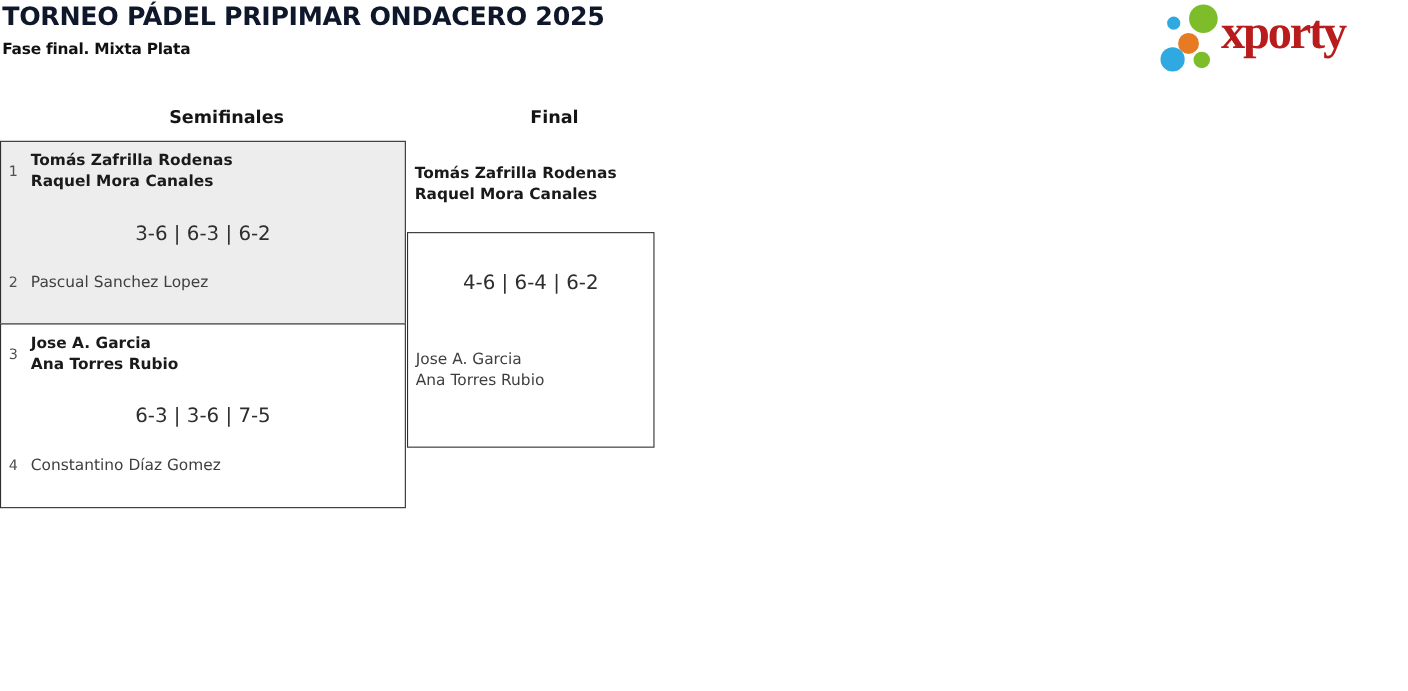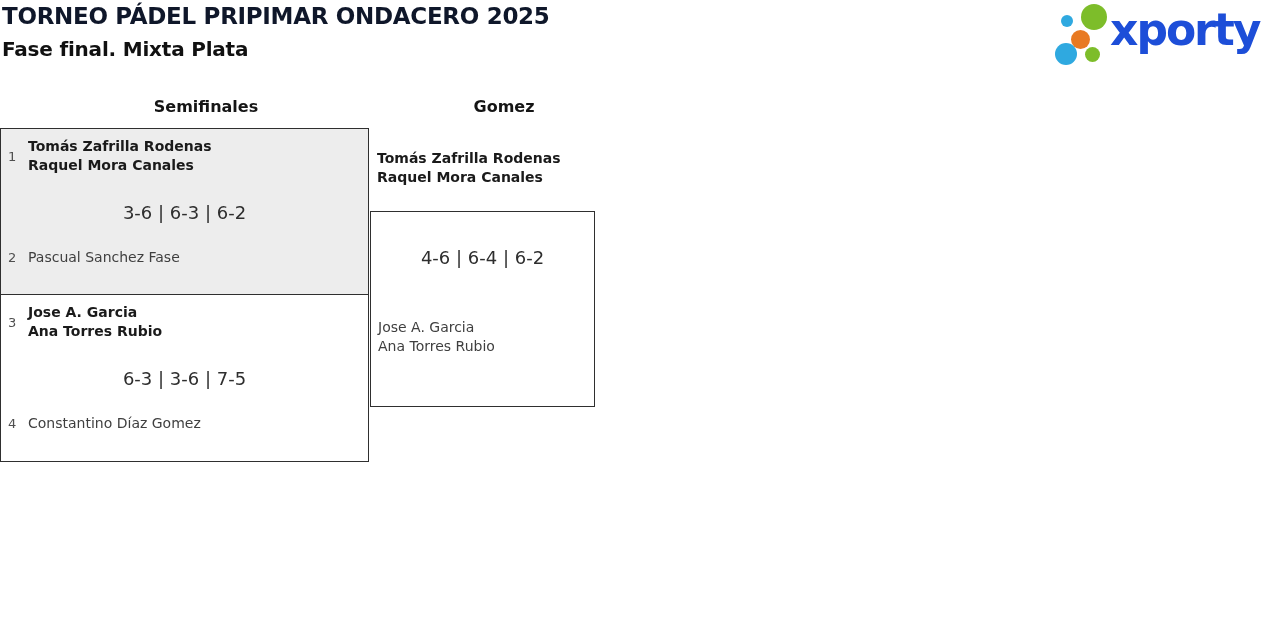--- a/index.html
+++ b/index.html
@@ -9,33 +9,33 @@
     font-family:"DejaVu Sans","Liberation Sans",sans-serif;
     -webkit-font-smoothing:antialiased;
   }
   
   .title{
     position:absolute;left:2px;top:3px;
     font-size:23px;font-weight:700;color:#0f172a;letter-spacing:-0.3px;
   }
   .subtitle{
     position:absolute;left:2px;top:37px;
-    font-size:20px;font-weight:700;color:#111111;letter-spacing:-0.2px;
+    font-size:14px;font-weight:700;color:#111111;letter-spacing:-0.2px;
   }
   
   .logo{position:absolute;left:1050px;top:0;width:230px;height:70px;cursor:pointer;}
   .dot{position:absolute;border-radius:50%;}
   .dot.blue-sm  {left:11px;top:15px;width:12px;height:12px;background:#2fa9e0;}
   .dot.green-lg {left:31px;top:4px; width:26px;height:26px;background:#7dbd2a;}
   .dot.orange   {left:21px;top:30px;width:19px;height:19px;background:#e87a22;}
   .dot.blue-lg  {left:5px; top:43px;width:22px;height:22px;background:#2fa9e0;}
   .dot.green-sm {left:35px;top:47px;width:15px;height:15px;background:#7dbd2a;}
   .logo-text{
     position:absolute;left:60px;top:4px;
-    font-size:44px;font-weight:800;color:#1d4ed8;letter-spacing:-2px;
+    font-size:44px;font-weight:800;color:#b91c1c;letter-spacing:-2px;font-family:Liberation Serif, serif;
   }
   
   .round-header{
     position:absolute;top:97px;text-align:center;
     font-size:16px;font-weight:700;color:#151515;padding-left:21px;
   }
   .round-header.semis{left:0;width:370px;}
   .round-header.final{left:370px;width:226px;}
   
   .match{
@@ -80,35 +80,35 @@
 <div class="logo">
   <span class="dot blue-sm"></span>
   <span class="dot green-lg"></span>
   <span class="dot orange"></span>
   <span class="dot blue-lg"></span>
   <span class="dot green-sm"></span>
   <span class="logo-text">xporty</span>
 </div>
 
 <div class="round-header semis">Semifinales</div>
-<div class="round-header final">Gomez</div>
+<div class="round-header final">Final</div>
 
 <div class="match sf1">
   <div class="team-row row-a">
     <span class="seed">1</span>
     <div class="team-names winner">
       <div>Tomás Zafrilla Rodenas</div>
       <div>Raquel Mora Canales</div>
     </div>
   </div>
   <div class="score score-mid">3-6 | 6-3 | 6-2</div>
   <div class="team-row row-b">
     <span class="seed">2</span>
     <div class="team-names">
-      <div>Pascual Sanchez Fase</div>
+      <div>Pascual Sanchez Lopez</div>
     </div>
   </div>
 </div>
 
 <div class="match sf2">
   <div class="team-row row-a">
     <span class="seed">3</span>
     <div class="team-names winner">
       <div>Jose A. Garcia</div>
       <div>Ana Torres Rubio</div>

